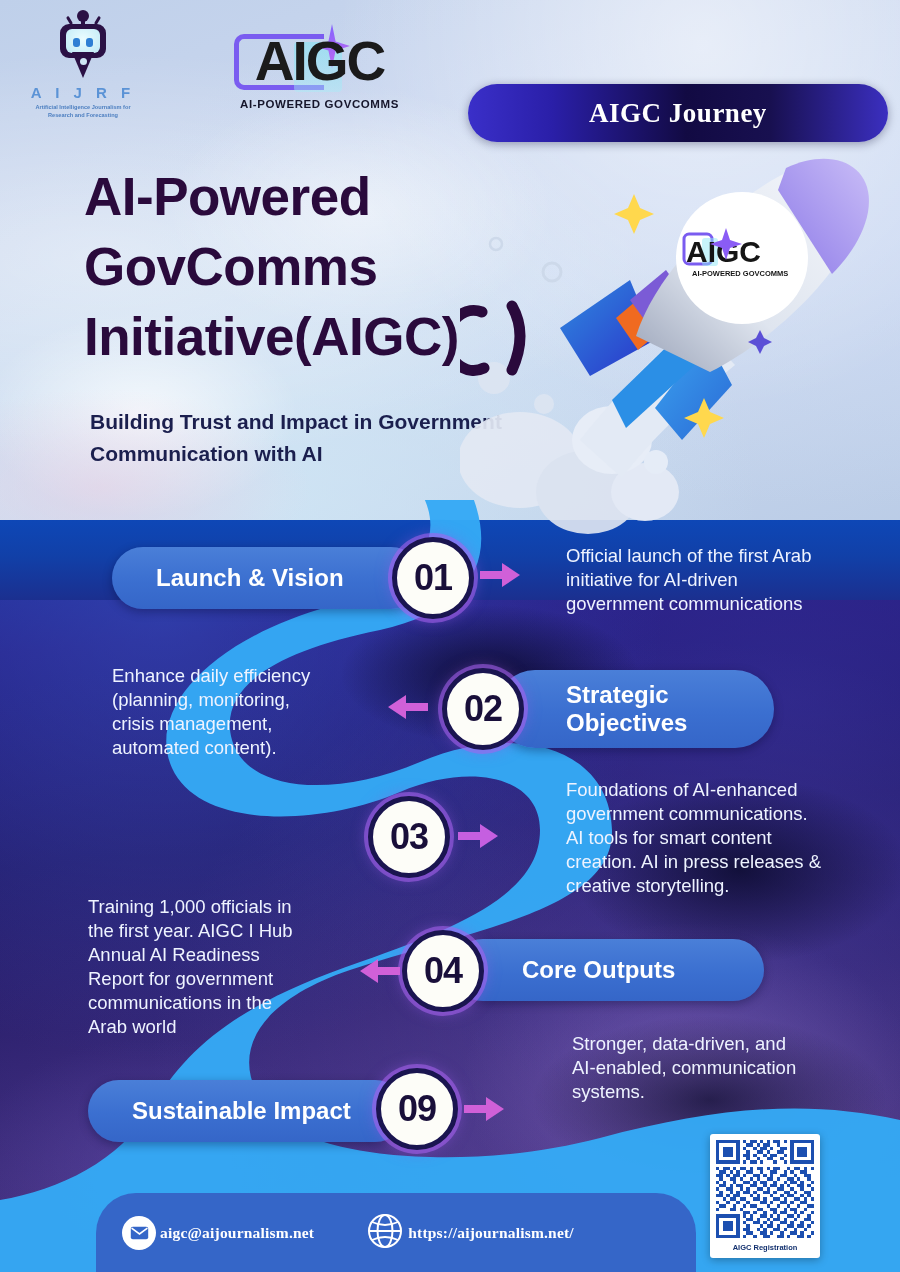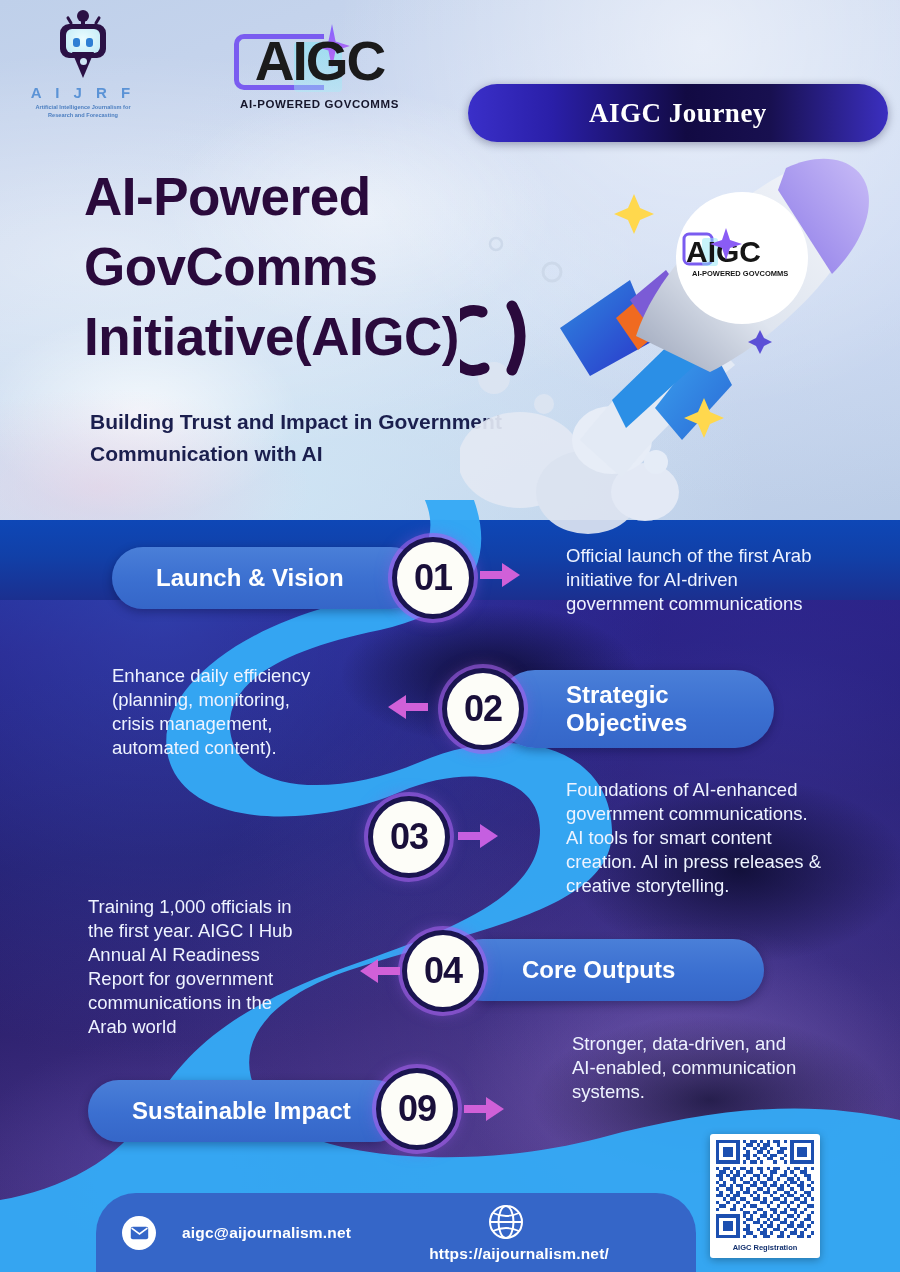--- a/index.html
+++ b/index.html
@@ -110,22 +110,22 @@
      box-shadow:0 0 0 4px rgba(168,98,238,.55), 0 0 16px rgba(150,90,230,.6);}
 
   .arrow{position:absolute;width:40px;height:26px;}
   .desc{position:absolute;color:#eef3ff;font-size:18.5px;line-height:24px;font-weight:400;}
 
   
   .footer{position:absolute;left:96px;top:1193px;width:600px;height:79px;
      border-radius:40px 40px 0 0;background:#3566c8;display:flex;align-items:center;}
   .f-mail{display:flex;align-items:center;margin-left:26px;}
   .f-ico-circle{width:34px;height:34px;border-radius:50%;background:#fff;display:flex;align-items:center;justify-content:center;}
-  .f-txt{color:#fff;font-size:15.5px;font-weight:700;margin-left:26px;letter-spacing:.2px;}
-  .f-web{display:flex;align-items:center;margin-left:52px;flex-direction:column;}
+  .f-txt{color:#fff;font-size:15.5px;font-weight:700;margin-left:4px;letter-spacing:.2px;font-family:Liberation Serif, serif;}
+  .f-web{display:flex;align-items:center;margin-left:52px;}
 
   .qr{position:absolute;left:710px;top:1134px;width:110px;height:124px;background:#fff;
      border-radius:3px;padding:6px 6px 14px 6px;box-shadow:0 2px 8px rgba(0,0,0,.3);}
   .qr-label{text-align:center;font-size:7.5px;font-weight:800;color:#12306e;margin-top:1px;}
 </style>
 </head>
 <body>
 
 <div class="page">
 

